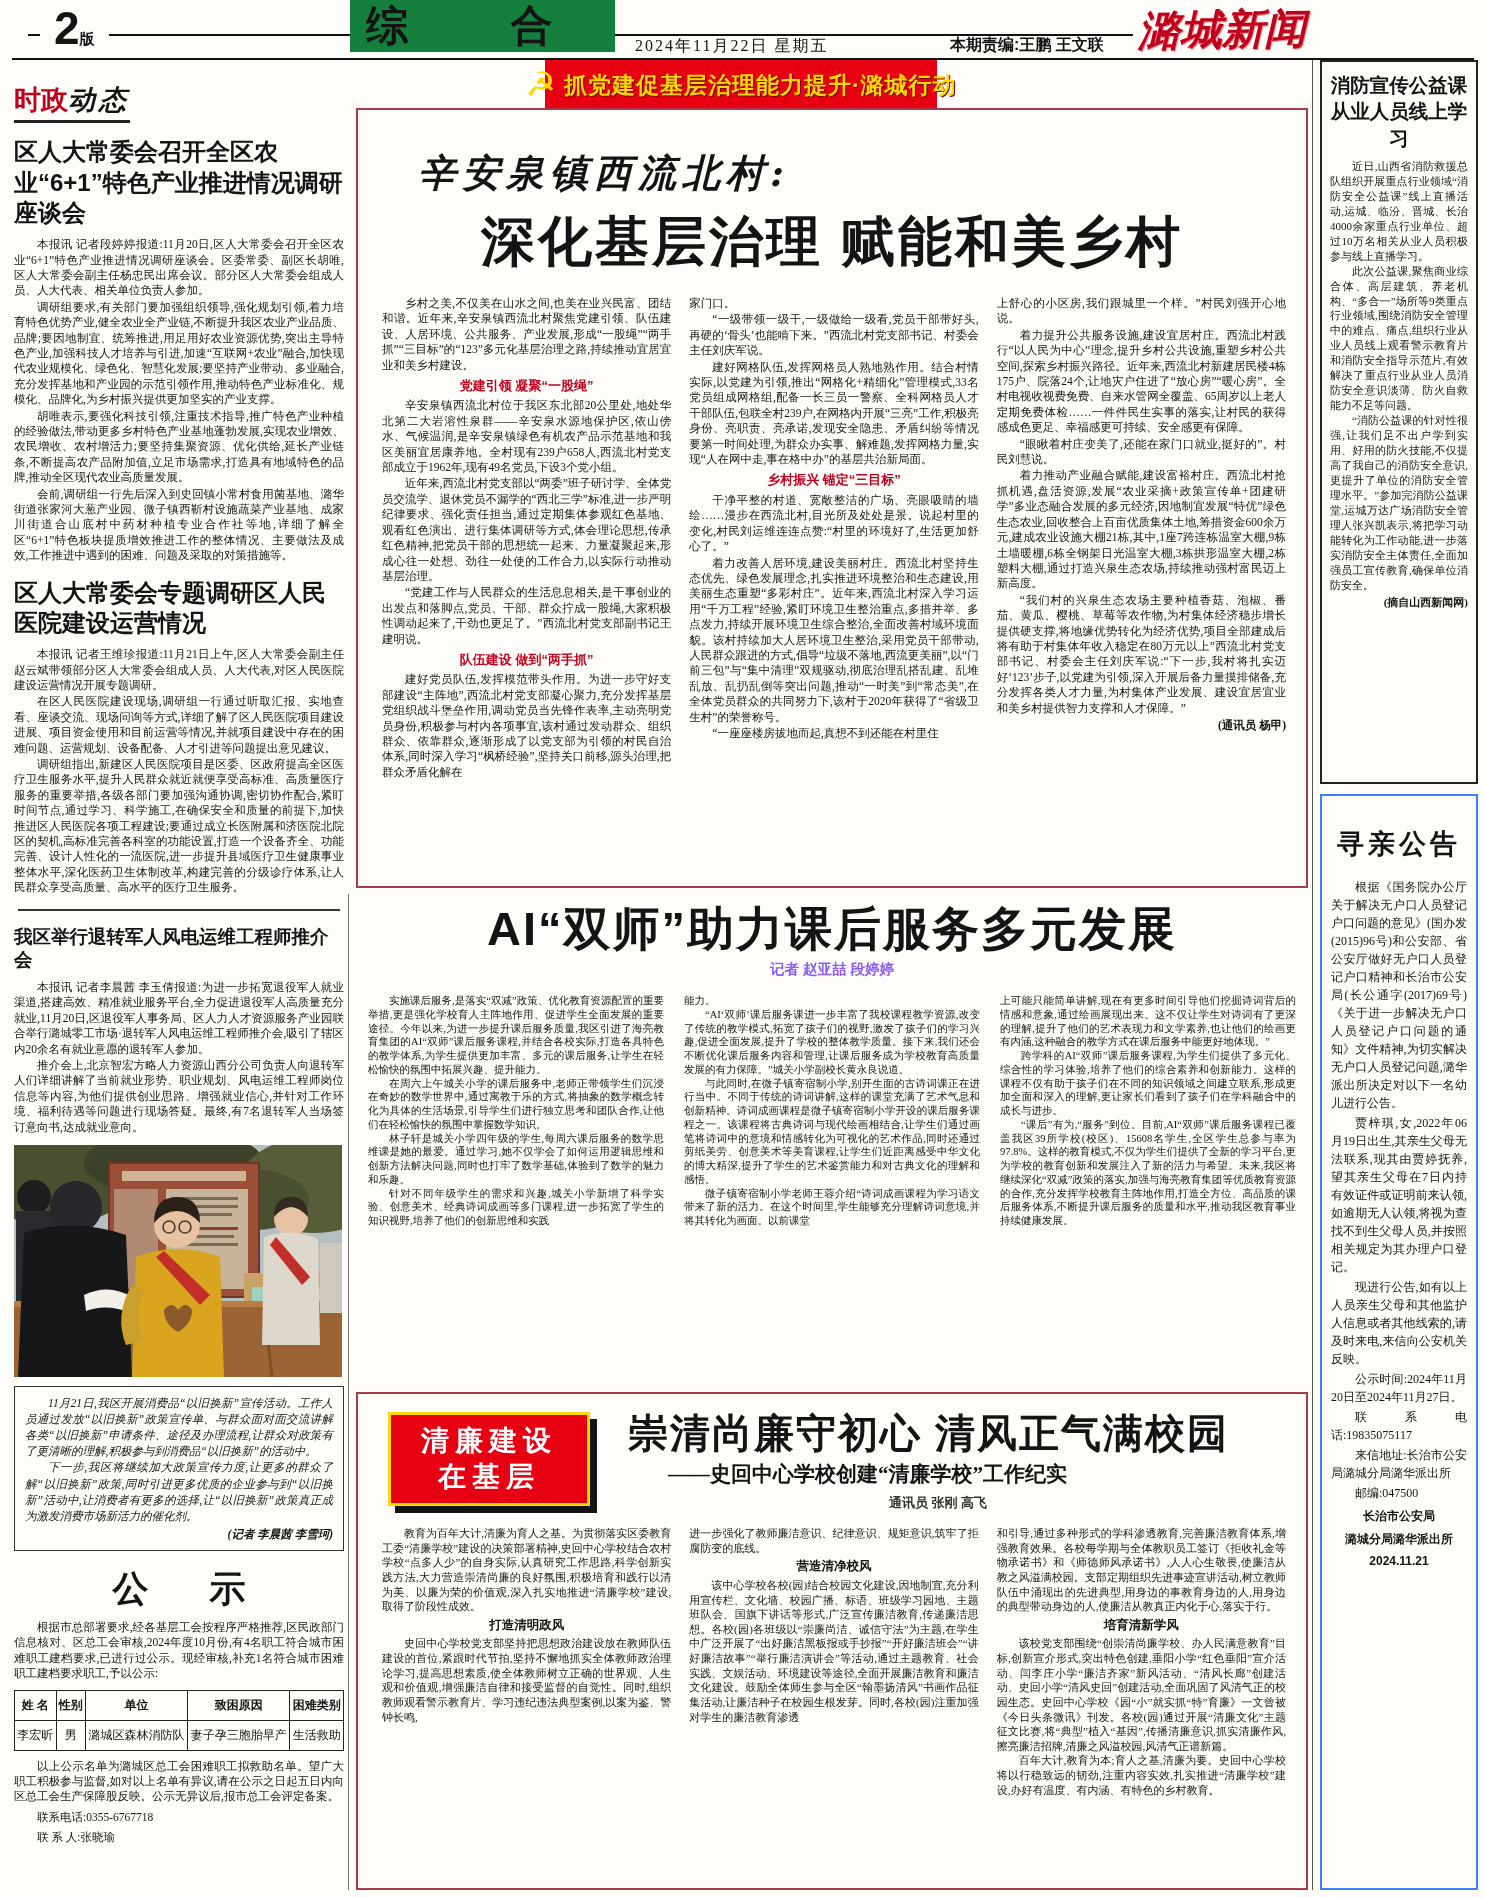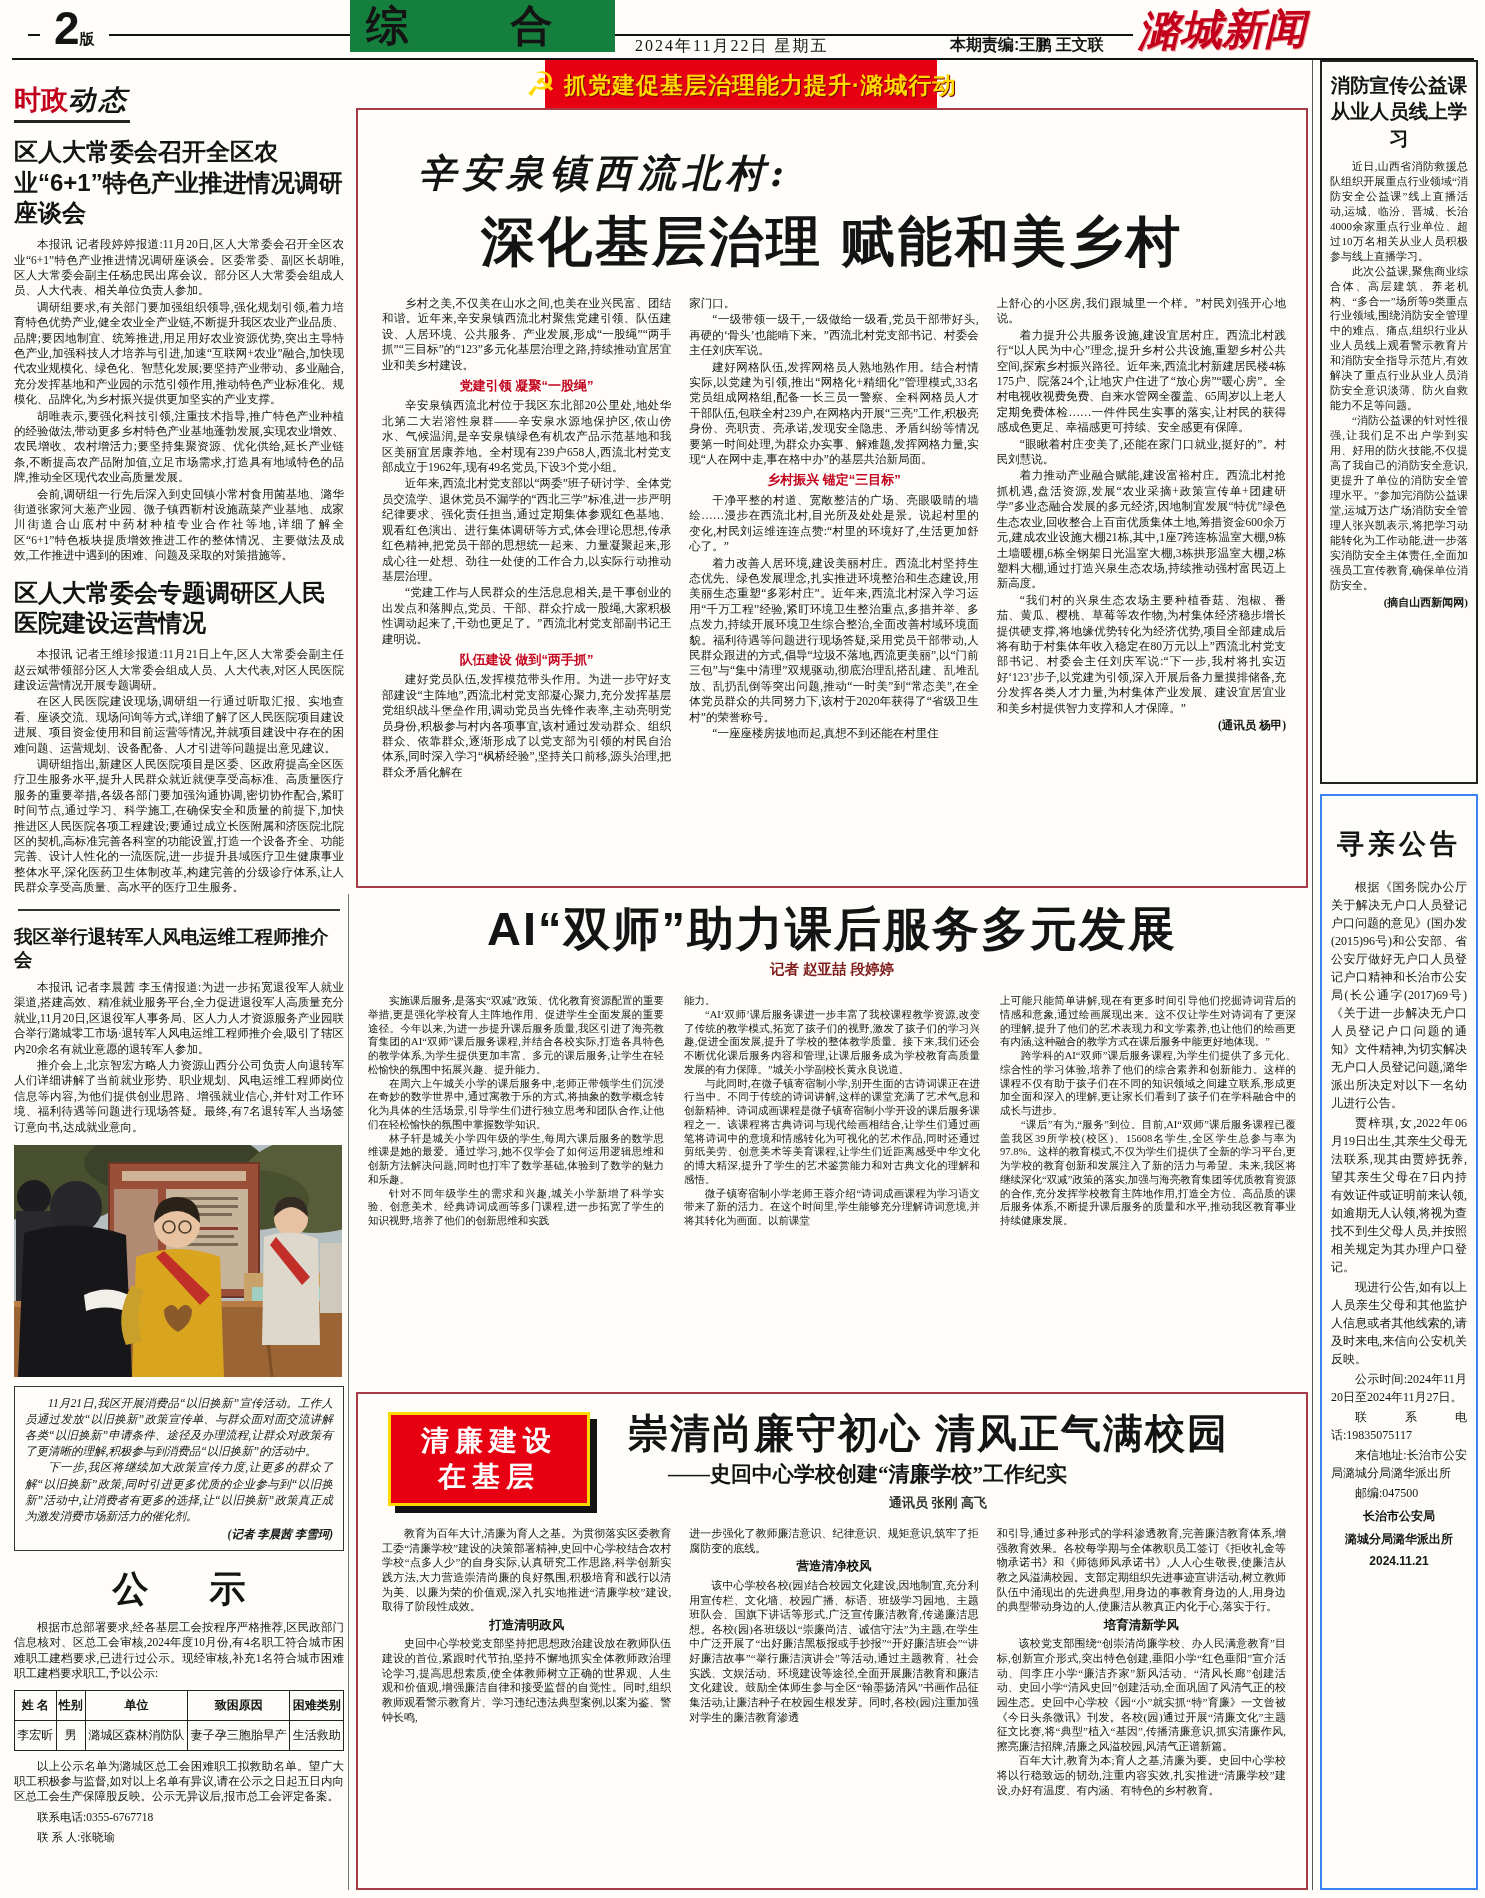--- a/index.html
+++ b/index.html
@@ -56,21 +56,21 @@
   .main-headline{position:absolute;left:0;top:96px;width:100%;text-align:center;
         font-family:"Liberation Sans",sans-serif;font-weight:bold;font-size:54px;letter-spacing:3px;}
   .main-cols{position:absolute;left:24px;top:186px;width:904px;height:578px;display:flex;gap:18px;overflow:hidden;}
   .main-cols .col{flex:1;font-size:11.5px;line-height:1.34;overflow:hidden;}
   .main-cols .sub{color:#c3001c;font-size:13px;margin:4px 0;}
   .main-cols .para{margin-bottom:1px;}
 
   .ai-headline{position:absolute;left:356px;top:898px;width:952px;text-align:center;
         font-family:"Liberation Sans",sans-serif;font-weight:bold;font-size:47px;letter-spacing:2px;}
   .ai-byline{position:absolute;left:356px;top:960px;width:952px;text-align:center;font-size:14.5px;font-weight:bold;
-        font-family:"Liberation Sans",sans-serif;color:#7f1d1d;}
+        font-family:"Liberation Sans",sans-serif;color:#8b5cf6;}
   .ai-cols{position:absolute;left:368px;top:994px;width:928px;height:390px;display:flex;gap:20px;overflow:hidden;}
   .ai-cols .col{flex:1;font-size:10.5px;line-height:1.31;overflow:hidden;}
 
   .ql-box{position:absolute;left:356px;top:1392px;width:952px;height:498px;border:2px solid #a73b47;box-sizing:border-box;}
   .ql-badge{position:absolute;left:30px;top:18px;width:196px;height:88px;background:#e60012;border:3px solid #ffd800;
         box-shadow:7px 7px 0 #141414;display:flex;flex-direction:column;align-items:center;justify-content:center;}
   .ql-badge div{color:#fff;font-family:"Liberation Sans",sans-serif;font-weight:bold;font-size:28px;letter-spacing:6px;line-height:1.3;}
   .ql-headline{position:absolute;left:270px;top:12px;width:660px;font-family:"Liberation Sans",sans-serif;
         font-weight:bold;font-size:40px;letter-spacing:2px;white-space:nowrap;}
   .ql-subhead{position:absolute;left:310px;top:66px;width:620px;font-weight:bold;font-size:21px;}
@@ -235,21 +235,21 @@
           <p class="para">“党建工作与人民群众的生活息息相关,是干事创业的出发点和落脚点,党员、干部、群众拧成一股绳,大家积极性调动起来了,干劲也更足了。”西流北村党支部副书记王建明说。</p>
           <p class="sub">队伍建设 做到“两手抓”</p>
           <p class="para">建好党员队伍,发挥模范带头作用。为进一步守好支部建设“主阵地”,西流北村党支部凝心聚力,充分发挥基层党组织战斗堡垒作用,调动党员当先锋作表率,主动亮明党员身份,积极参与村内各项事宜,该村通过发动群众、组织群众、依靠群众,逐渐形成了以党支部为引领的村民自治体系,同时深入学习“枫桥经验”,坚持关口前移,源头治理,把群众矛盾化解在</p>
         </div>
       <div class="col">
           <p class="para cont">家门口。</p>
           <p class="para">“一级带领一级干,一级做给一级看,党员干部带好头,再硬的‘骨头’也能啃下来。”西流北村党支部书记、村委会主任刘庆军说。</p>
           <p class="para">建好网格队伍,发挥网格员人熟地熟作用。结合村情实际,以党建为引领,推出“网格化+精细化”管理模式,33名党员组成网格组,配备一长三员一警察、全科网格员人才干部队伍,包联全村239户,在网格内开展“三亮”工作,积极亮身份、亮职责、亮承诺,发现安全隐患、矛盾纠纷等情况要第一时间处理,为群众办实事、解难题,发挥网格力量,实现“人在网中走,事在格中办”的基层共治新局面。</p>
           <p class="sub">乡村振兴 锚定“三目标”</p>
           <p class="para">干净平整的村道、宽敞整洁的广场、亮眼吸睛的墙绘……漫步在西流北村,目光所及处处是景。说起村里的变化,村民刘运维连连点赞:“村里的环境好了,生活更加舒心了。”</p>
-          <p class="para">着力改善人居环境,建设美丽村庄。西流北村坚持生态优先、绿色发展理念,扎实推进环境整治和生态建设,用美丽生态重塑“多彩村庄”。近年来,西流北村深入学习运用“千万工程”经验,紧盯环境卫生整治重点,多措并举、多点发力,持续开展环境卫生综合整治,全面改善村域环境面貌。福利待遇等问题进行现场答疑,采用党员干部带动,人民群众跟进的方式,倡导“垃圾不落地,西流更美丽”,以“门前三包”与“集中清理”双规驱动,彻底治理乱搭乱建、乱堆乱放、乱扔乱倒等突出问题,推动“一时美”到“常态美”,在全体党员群众的共同努力下,该村于2020年获得了“省级卫生村”的荣誉称号。</p>
+          <p class="para">着力改善人居环境,建设美丽村庄。西流北村坚持生态优先、绿色发展理念,扎实推进环境整治和生态建设,用美丽生态重塑“多彩村庄”。近年来,西流北村深入学习运用“千万工程”经验,紧盯环境卫生整治重点,多措并举、多点发力,持续开展环境卫生综合整治,全面改善村域环境面貌。该村持续加大人居环境卫生整治,采用党员干部带动,人民群众跟进的方式,倡导“垃圾不落地,西流更美丽”,以“门前三包”与“集中清理”双规驱动,彻底治理乱搭乱建、乱堆乱放、乱扔乱倒等突出问题,推动“一时美”到“常态美”,在全体党员群众的共同努力下,该村于2020年获得了“省级卫生村”的荣誉称号。</p>
           <p class="para">“一座座楼房拔地而起,真想不到还能在村里住</p>
         </div>
       <div class="col">
           <p class="para cont">上舒心的小区房,我们跟城里一个样。”村民刘强开心地说。</p>
           <p class="para">着力提升公共服务设施,建设宜居村庄。西流北村践行“以人民为中心”理念,提升乡村公共设施,重塑乡村公共空间,探索乡村振兴路径。近年来,西流北村新建居民楼4栋175户、院落24个,让地灾户住进了“放心房”“暖心房”。全村电视收视费免费、自来水管网全覆盖、65周岁以上老人定期免费体检……一件件民生实事的落实,让村民的获得感成色更足、幸福感更可持续、安全感更有保障。</p>
           <p class="para">“眼瞅着村庄变美了,还能在家门口就业,挺好的”。村民刘慧说。</p>
           <p class="para">着力推动产业融合赋能,建设富裕村庄。西流北村抢抓机遇,盘活资源,发展“农业采摘+政策宣传单+团建研学”多业态融合发展的多元经济,因地制宜发展“特优”绿色生态农业,回收整合上百亩优质集体土地,筹措资金600余万元,建成农业设施大棚21栋,其中,1座7跨连栋温室大棚,9栋土墙暖棚,6栋全钢架日光温室大棚,3栋拱形温室大棚,2栋塑料大棚,通过打造兴泉生态农场,持续推动强村富民迈上新高度。</p>
           <p class="para">“我们村的兴泉生态农场主要种植香菇、泡椒、番茄、黄瓜、樱桃、草莓等农作物,为村集体经济稳步增长提供硬支撑,将地缘优势转化为经济优势,项目全部建成后将有助于村集体年收入稳定在80万元以上”西流北村党支部书记、村委会主任刘庆军说:“下一步,我村将扎实迈好‘123’步子,以党建为引领,深入开展后备力量摸排储备,充分发挥各类人才力量,为村集体产业发展、建设宜居宜业和美乡村提供智力支撑和人才保障。”</p>
           <p class="credit">(通讯员 杨甲)</p>
         </div>

